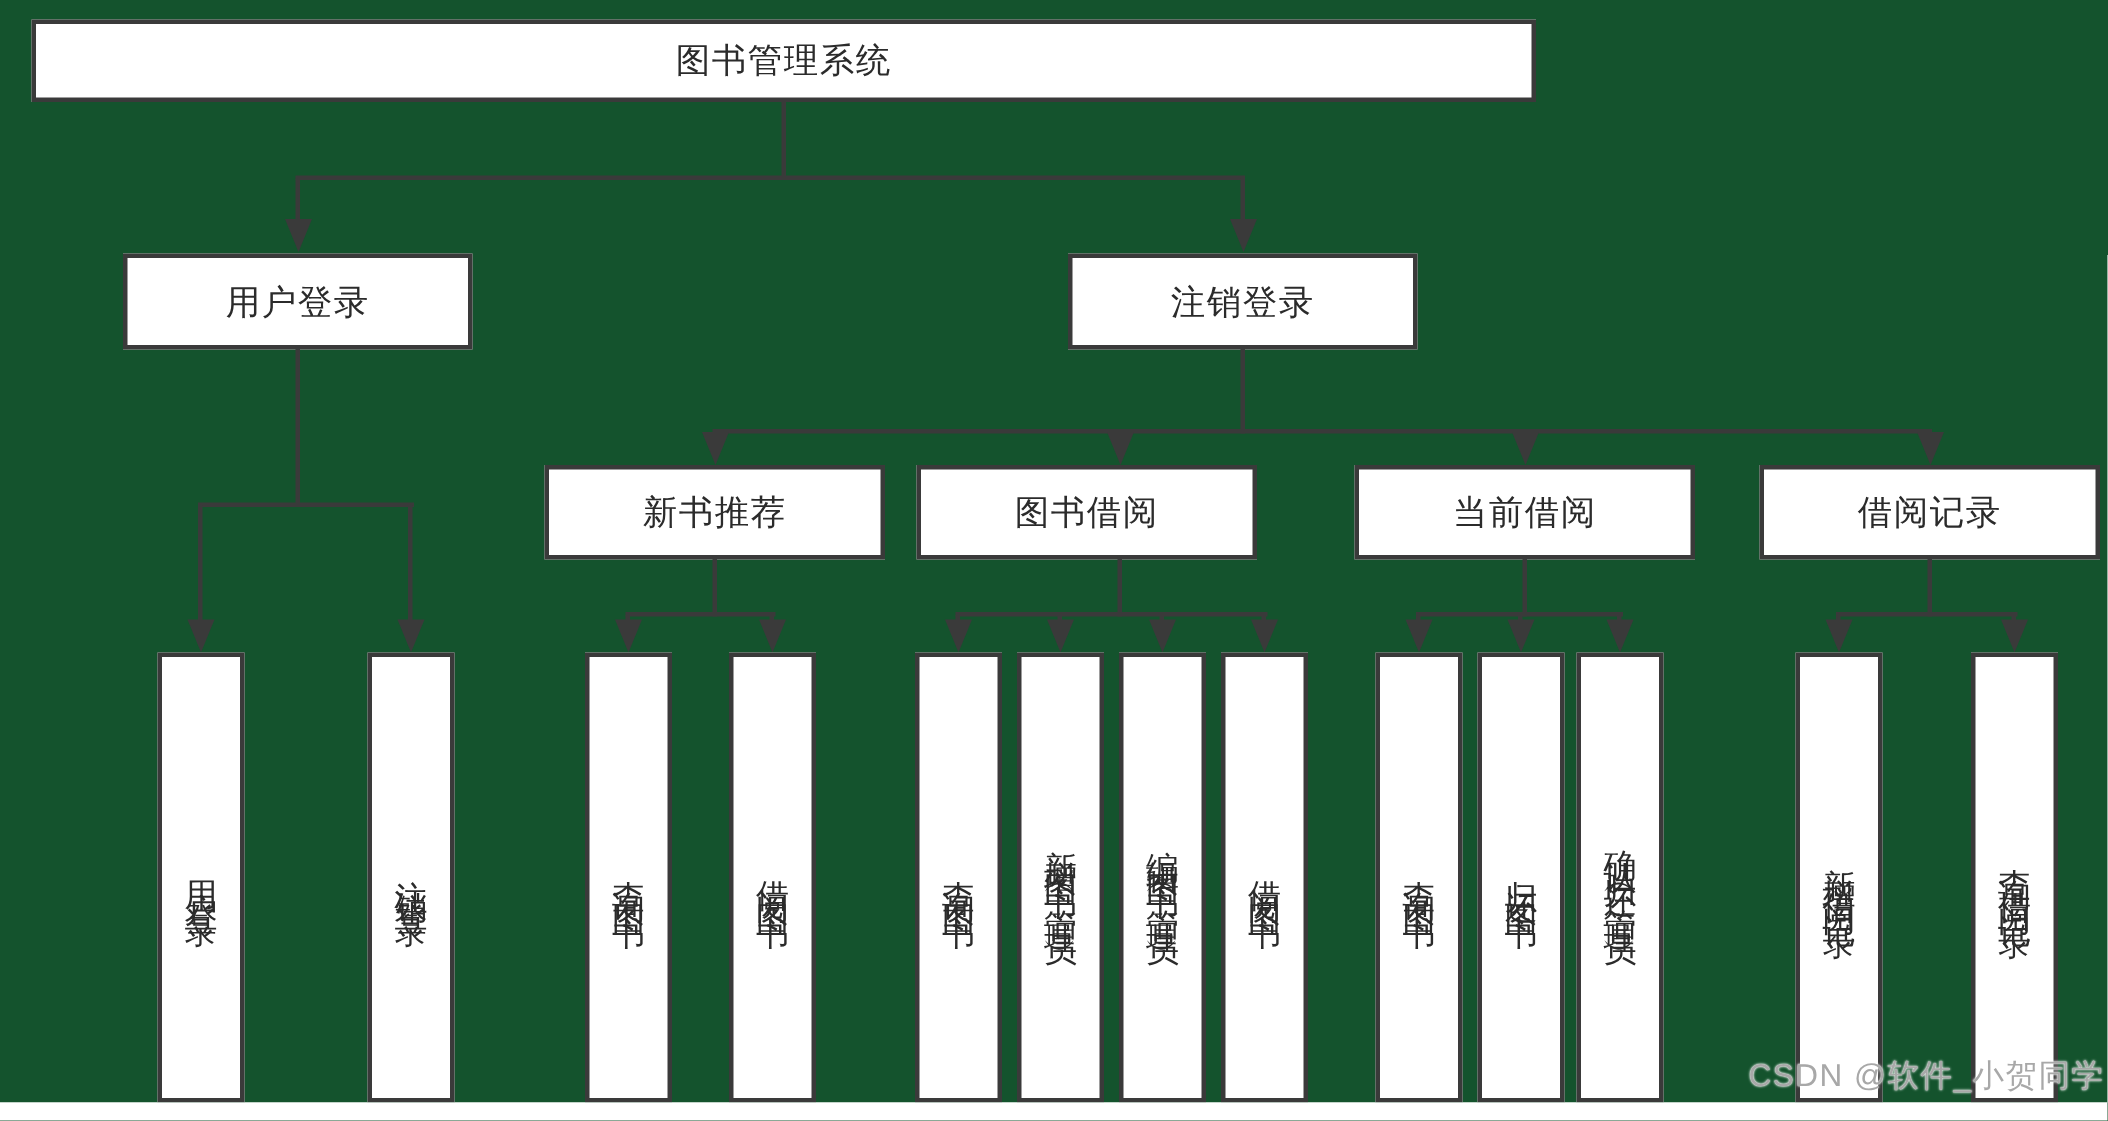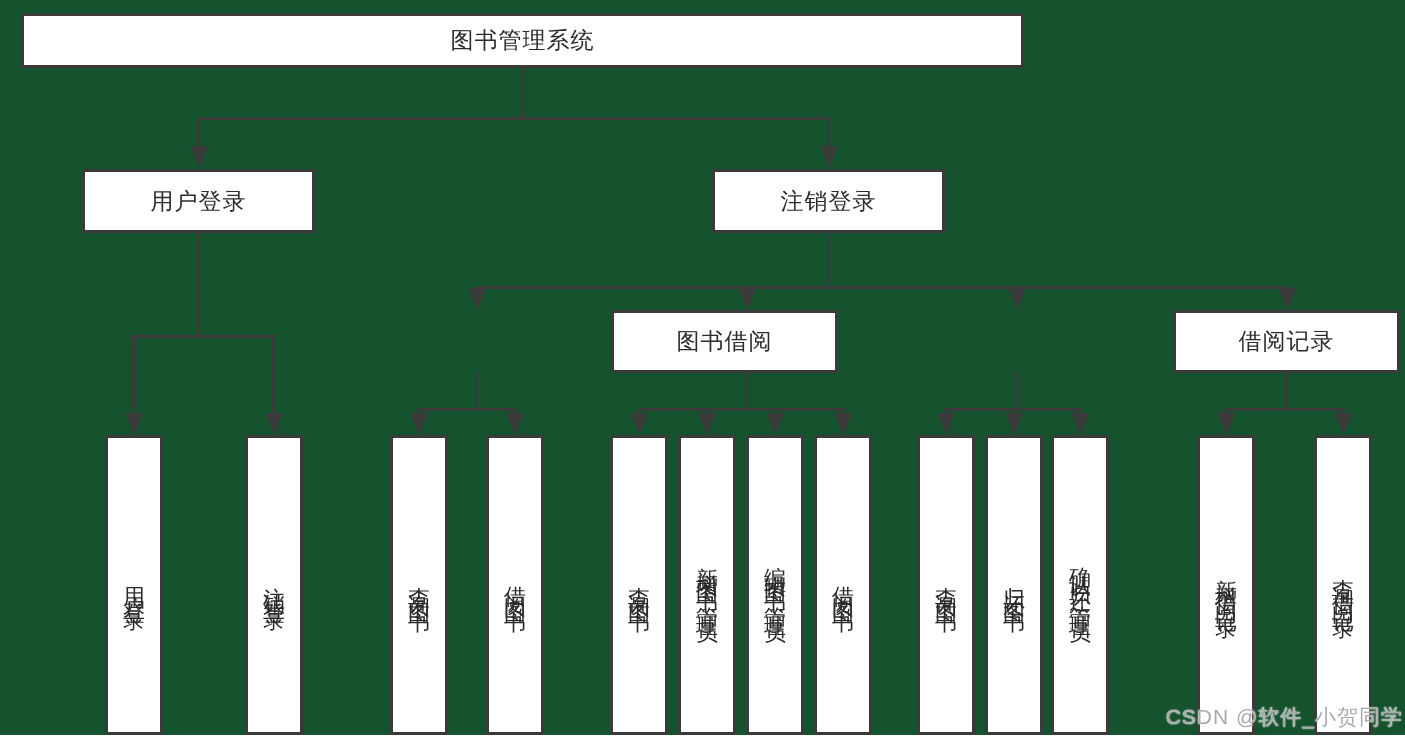--- a/index.html
+++ b/index.html
@@ -85,22 +85,28 @@
   <div class="vline" style="left:272px;top:337px;height:78px"></div>
   <div class="arrow" style="left:265px;top:413px"></div>
 
   <div class="vline" style="left:827px;top:231px;height:58px"></div>
   <div class="hline" style="left:475px;top:286px;width:813px"></div>
   <div class="arrow" style="left:468px;top:288px"></div>
   <div class="arrow" style="left:738px;top:288px"></div>
   <div class="arrow" style="left:1008px;top:288px"></div>
   <div class="arrow" style="left:1278px;top:288px"></div>
 
+  <div class="box" style="left:363px;top:310px;width:227px;height:63px">
+    <span class="lbl">新书推荐</span>
+  </div>
   <div class="box" style="left:611px;top:310px;width:227px;height:63px">
     <span class="lbl">图书借阅</span>
+  </div>
+  <div class="box" style="left:903px;top:310px;width:227px;height:63px">
+    <span class="lbl">当前借阅</span>
   </div>
   <div class="box" style="left:1173px;top:310px;width:227px;height:63px">
     <span class="lbl">借阅记录</span>
   </div>
 
   <div class="vline" style="left:475px;top:371px;height:40px"></div>
   <div class="hline" style="left:417px;top:408px;width:100px"></div>
   <div class="vline" style="left:417px;top:410px;height:8px"></div>
   <div class="arrow" style="left:410px;top:413px"></div>
   <div class="vline" style="left:513px;top:410px;height:8px"></div>

